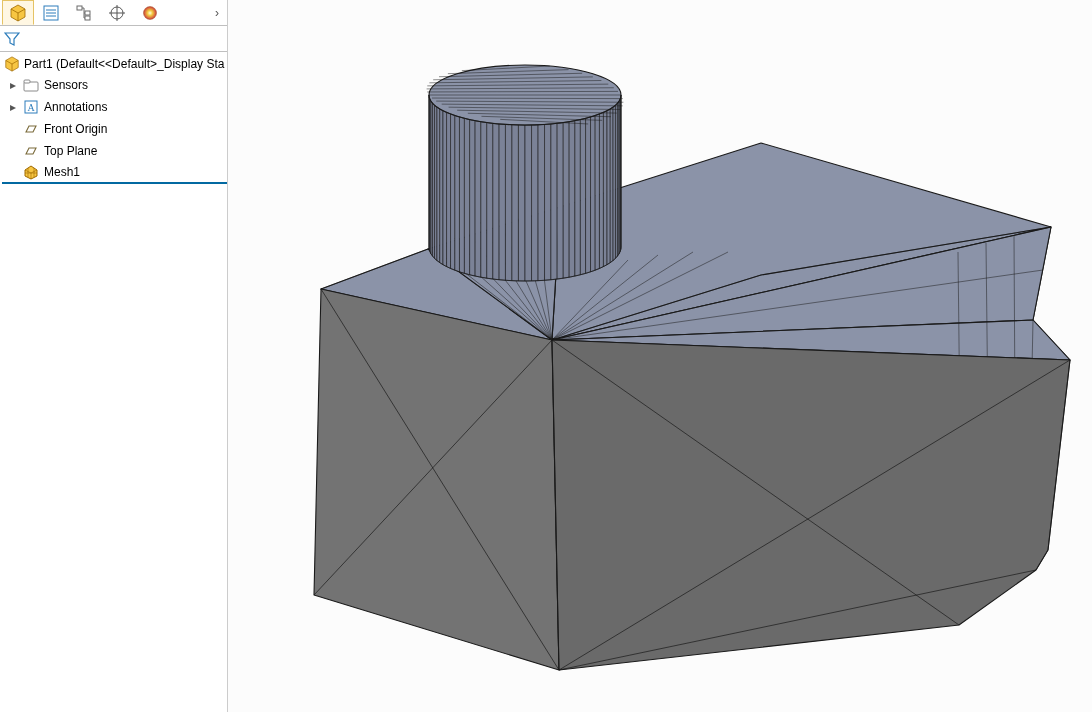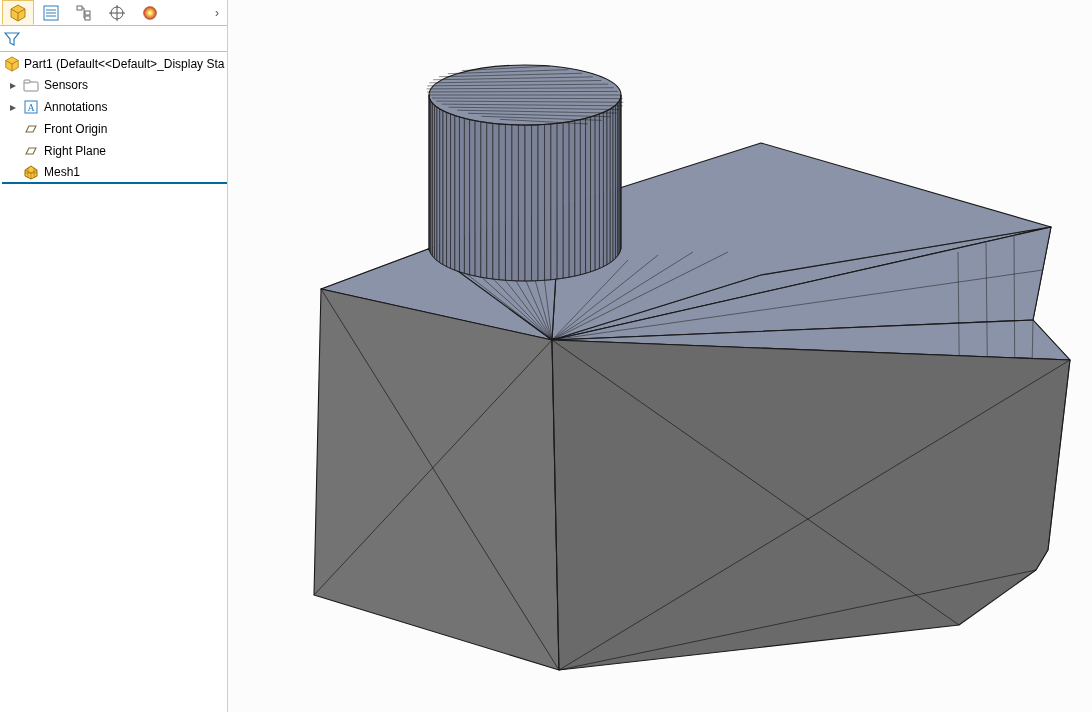--- a/index.html
+++ b/index.html
@@ -207,21 +207,21 @@
           </span>
           <span>Front Origin</span>
         </div>
         <div class="tree-item">
           <span class="expander"></span>
           <span class="ico">
             <svg viewBox="0 0 16 16">
               <path d="M3 11 L10 11 L13 5 L6 5 Z" fill="none" stroke="#7a6a3a" stroke-width="1.1"></path>
             </svg>
           </span>
-          <span>Right Plane</span>
+          <span>Top Plane</span>
         </div>
         <div class="tree-item selected-last">
           <span class="expander"></span>
           <span class="ico">
             <svg viewBox="0 0 16 16">
               <path d="M8 2 L14 6 L14 12 L8 15 L2 12 L2 6 Z" fill="#f7c643" stroke="#a06a00"></path>
               <path d="M2 6 L8 9 L14 6 M8 9 L8 15 M5 4 L5 13 M11 4 L11 13 M2 9 L14 9" stroke="#a06a00" fill="none" stroke-width="0.6"></path>
             </svg>
           </span>
           <span>Mesh1</span>

